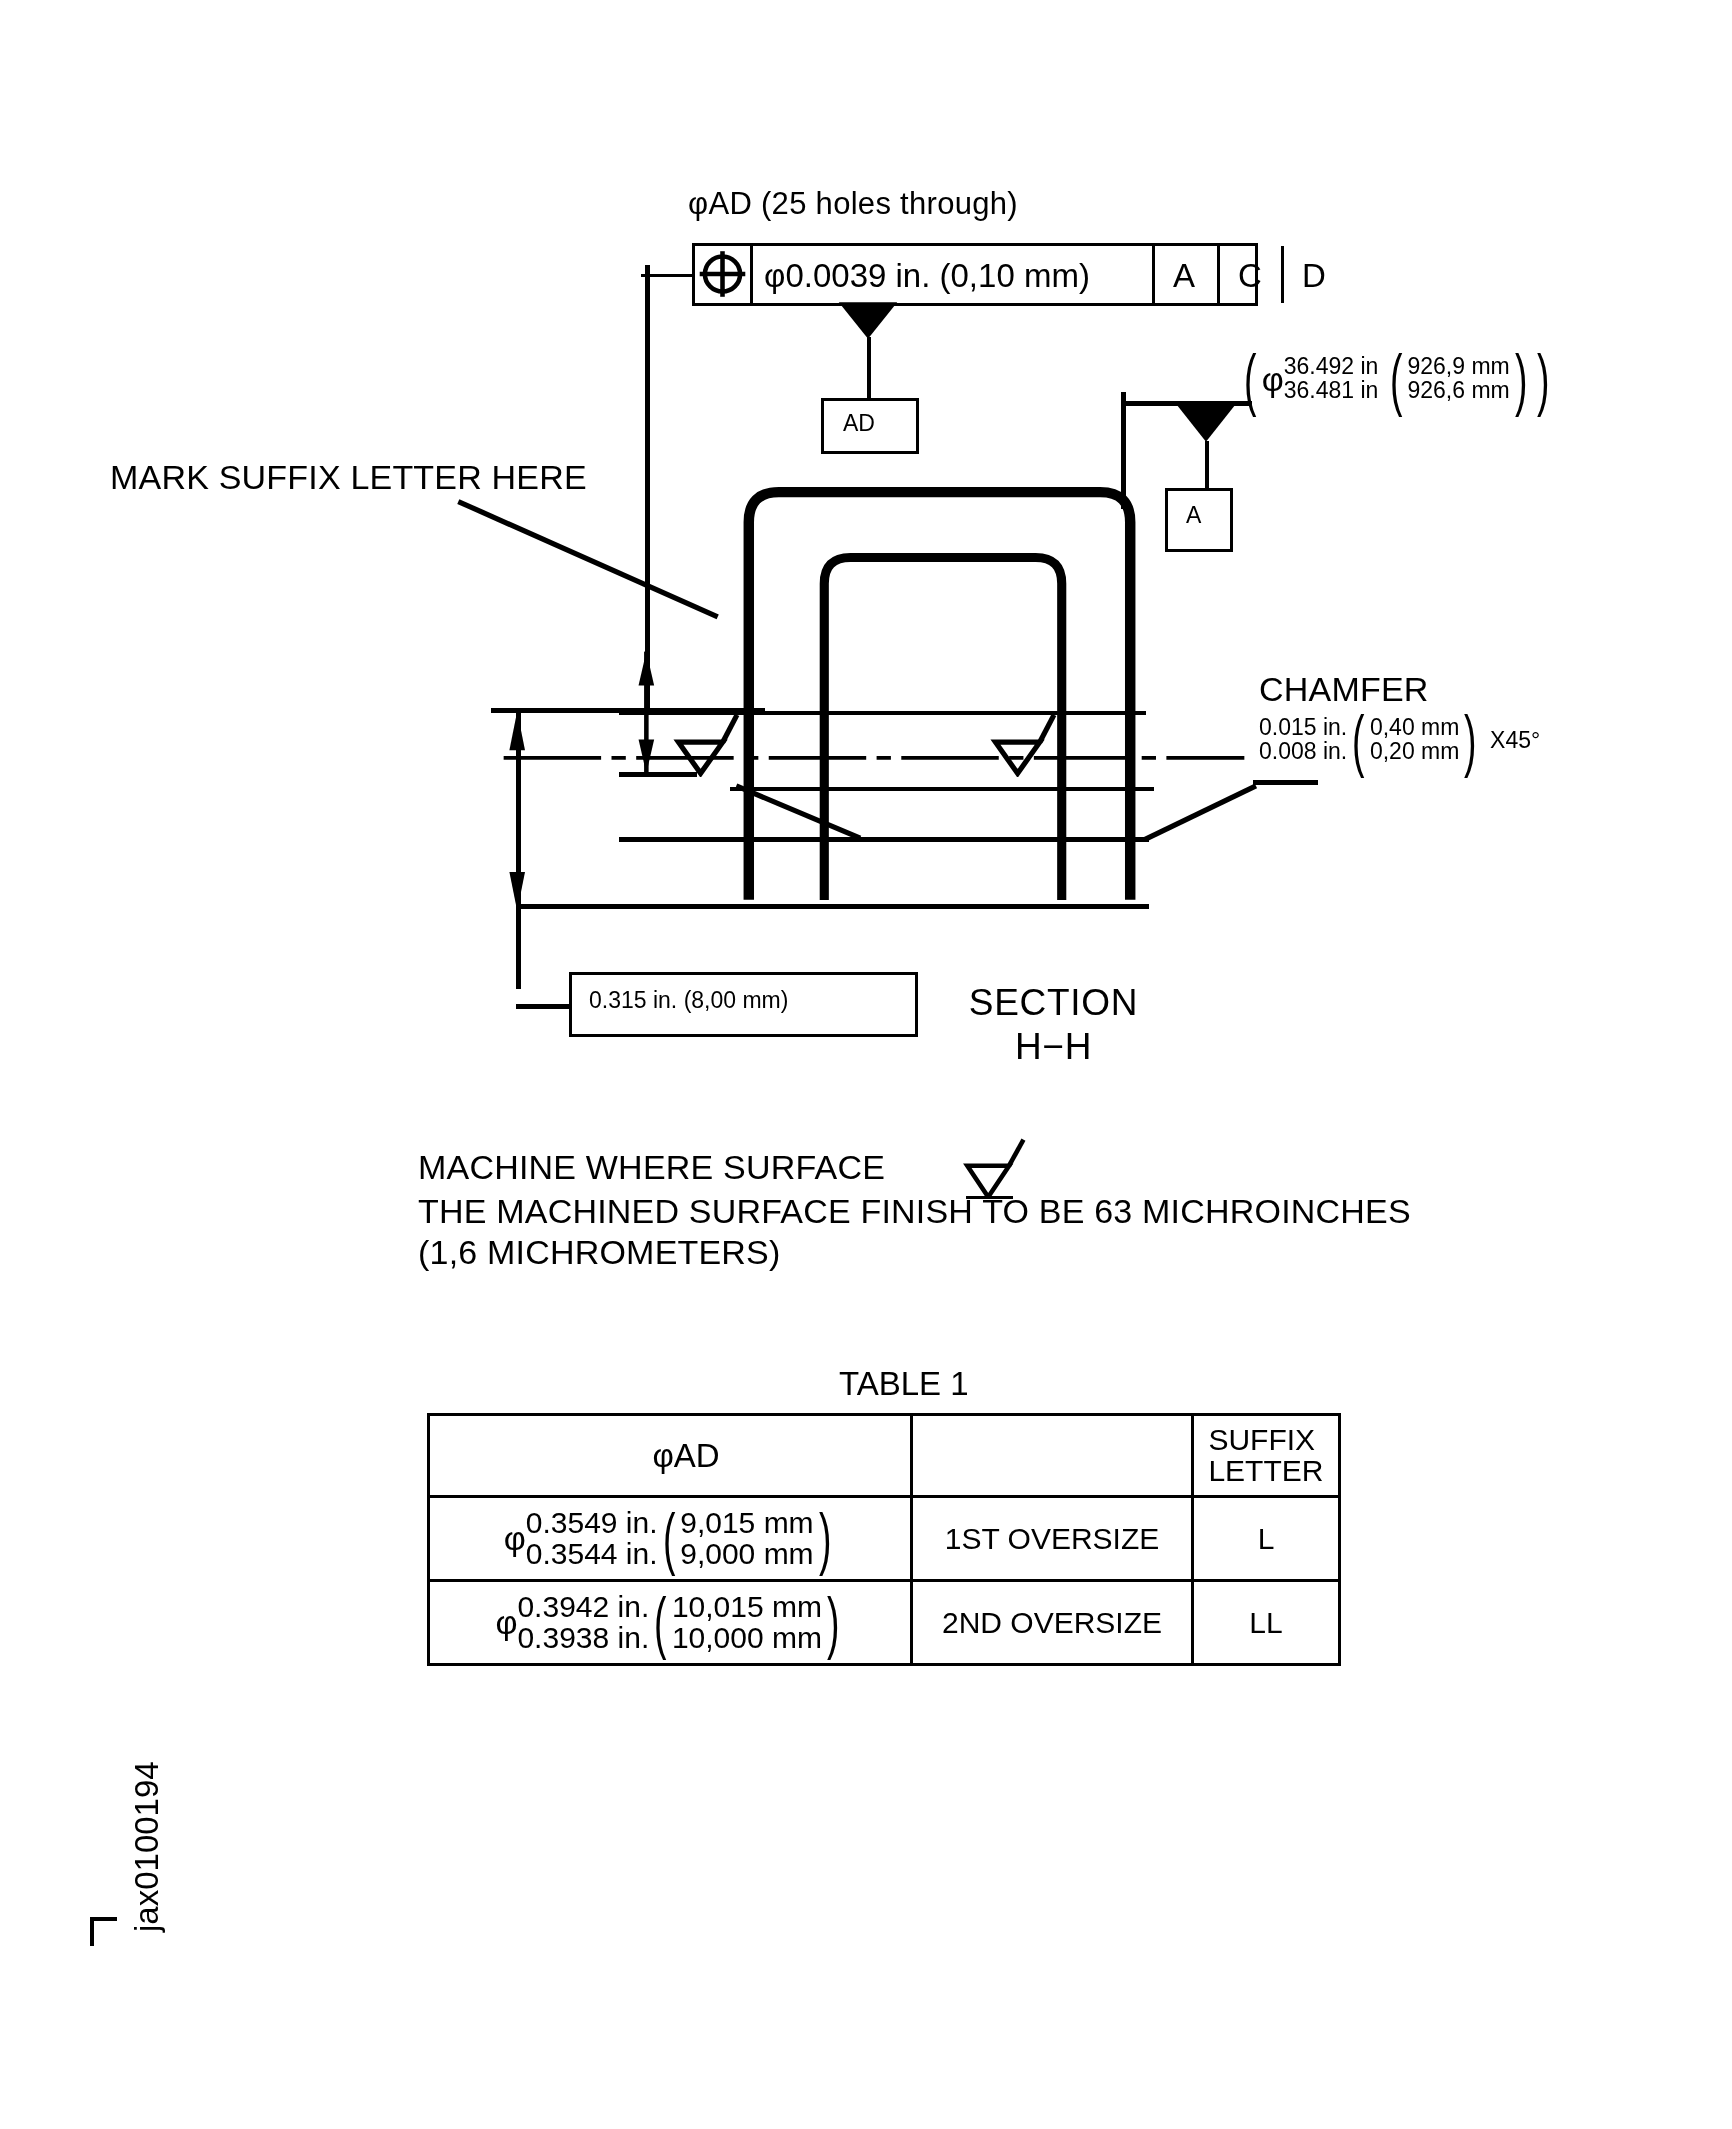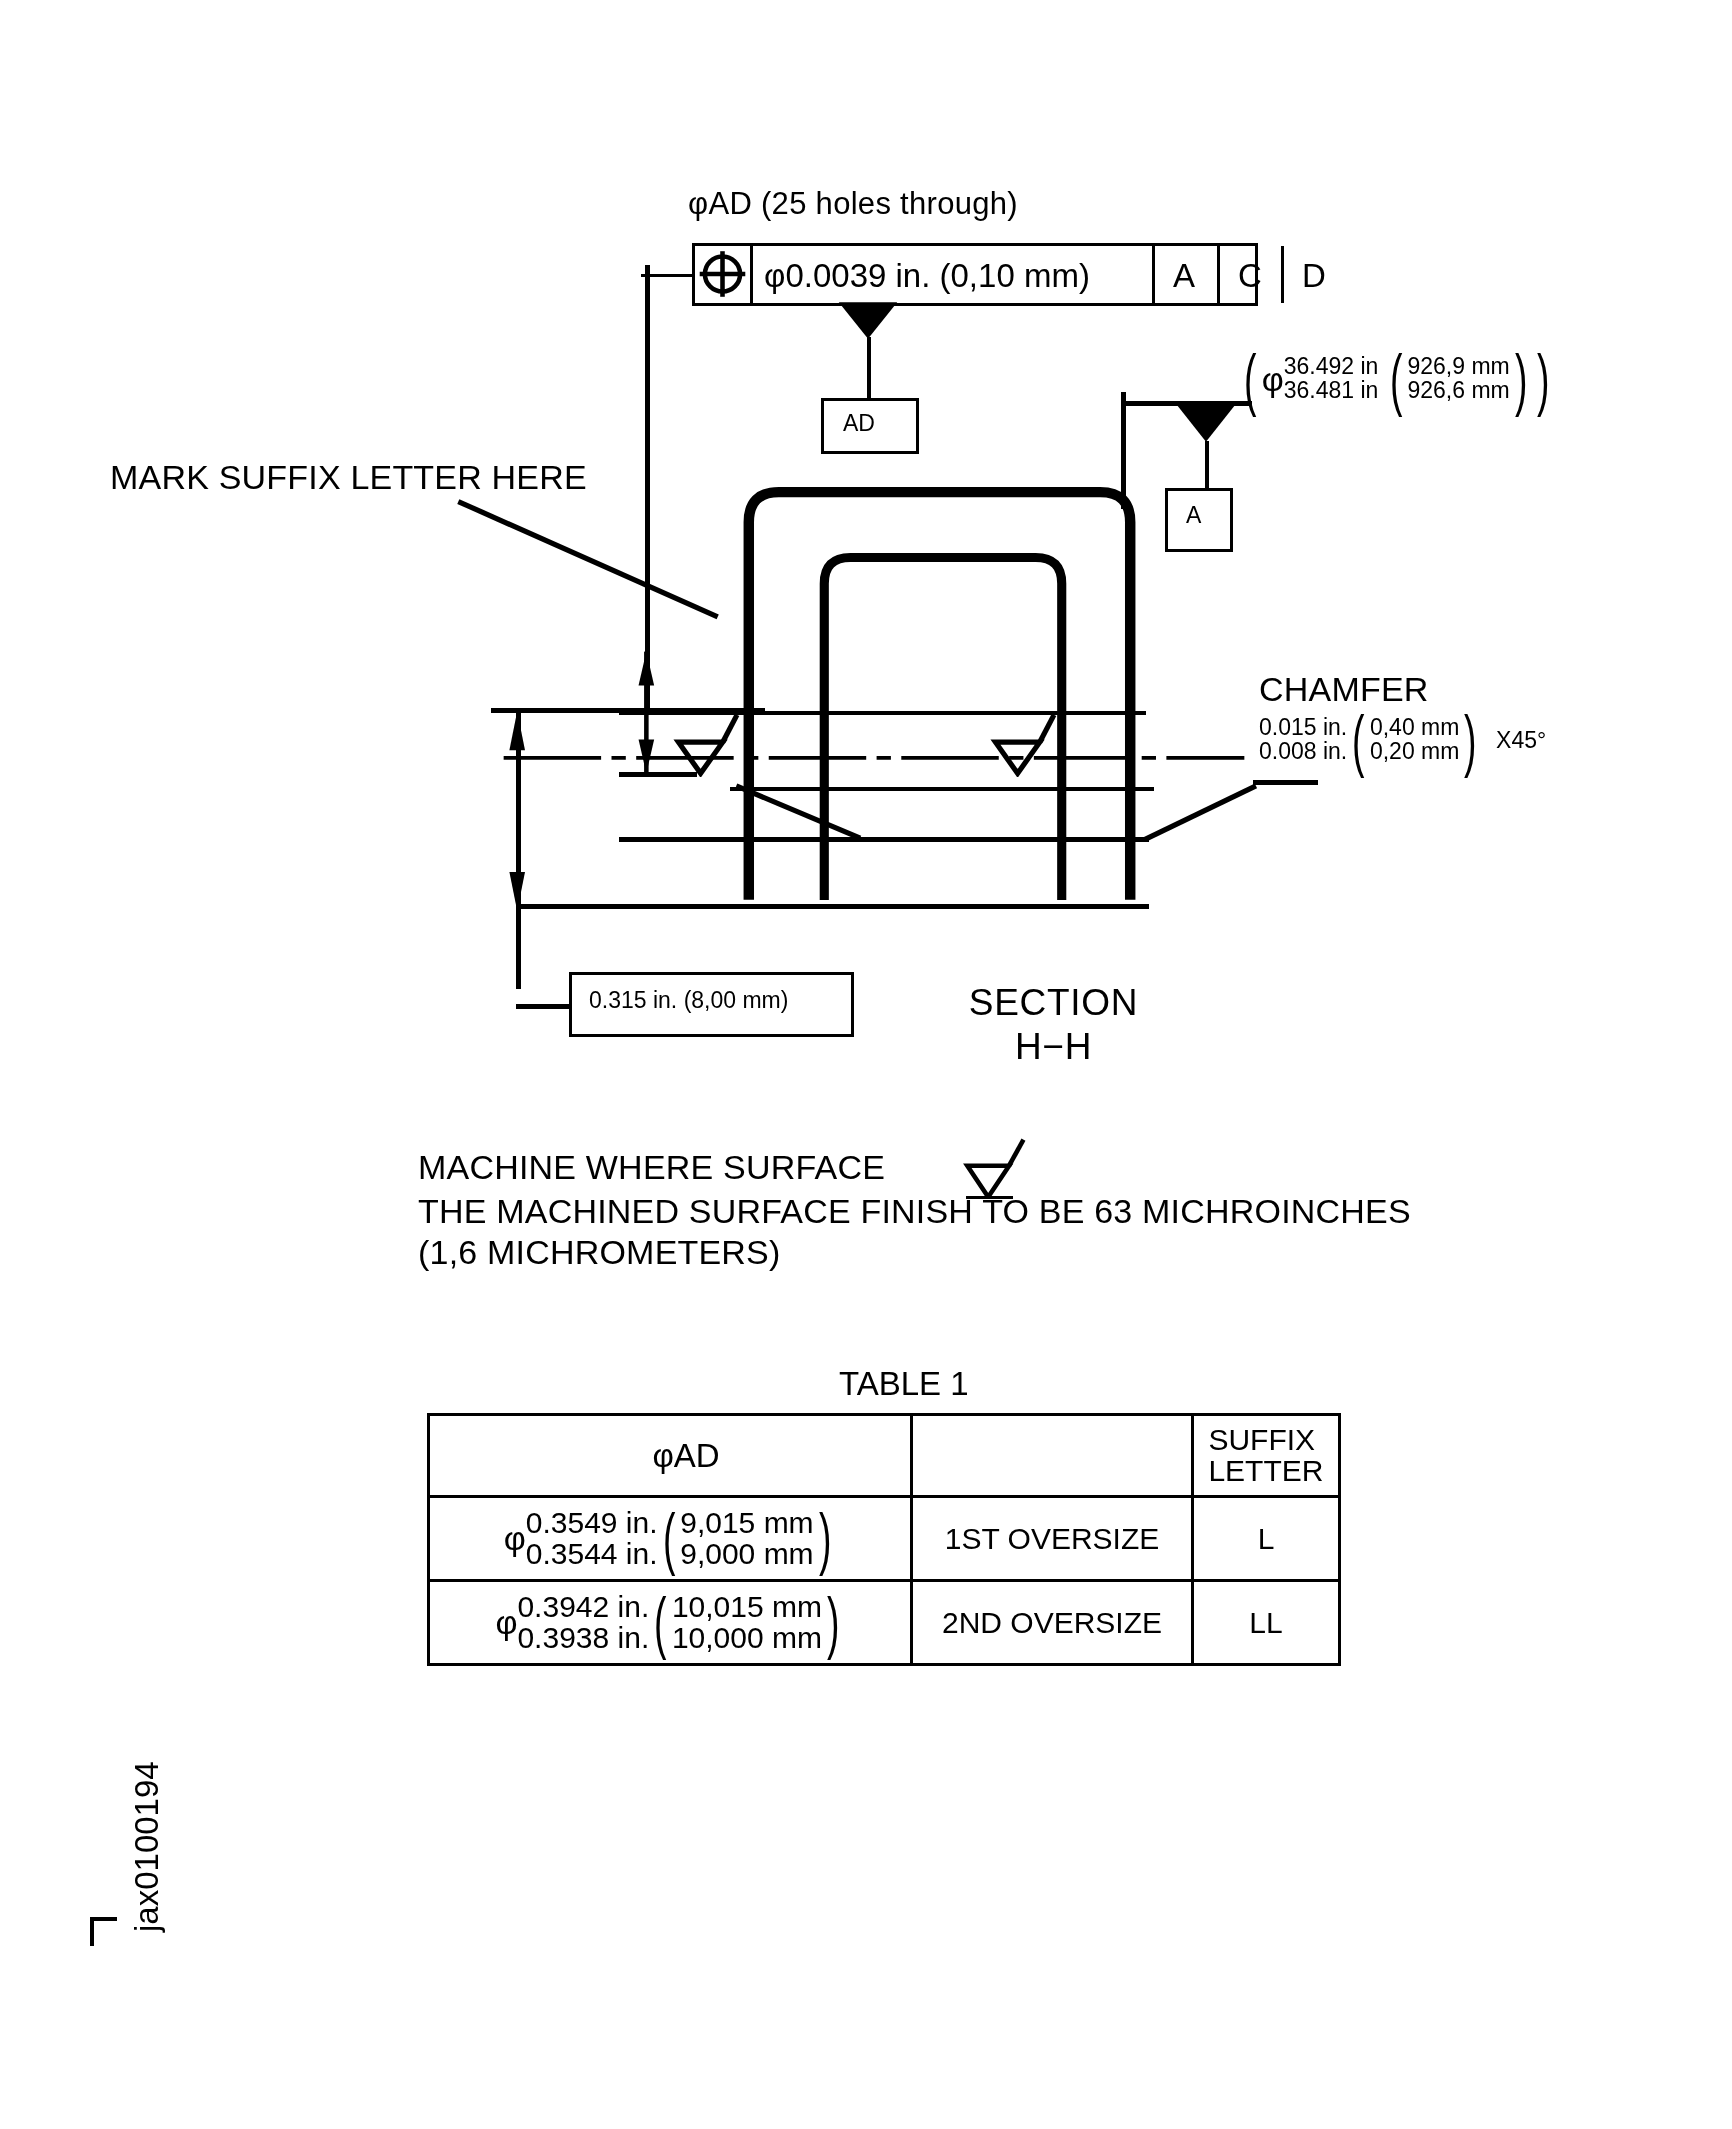--- a/index.html
+++ b/index.html
@@ -143,21 +143,21 @@
     <span class="stack t-big">
       <span style="display:block">0.015 in.</span>
       <span style="display:block">0.008 in.</span>
     </span>
     <span class="paren">(</span>
     <span class="stack t-big">
       <span style="display:block">0,40 mm</span>
       <span style="display:block">0,20 mm</span>
     </span>
     <span class="paren">)</span>
-    <span class="t-big" style="margin-left:14px">X45°</span>
+    <span class="t-big" style="margin-left:8px">X45°</span>
   </div>
 </div>
 
 <div class="vline" style="left:645px;top:265px;width:4.6px;height:450px;"></div>
 
 <svg class="abs" style="left:626px;top:711px;" width="42" height="65" viewBox="0 0 64 100">
   <line x1="31" y1="0" x2="31" y2="96" stroke="#000" stroke-width="7"></line>
   <polygon points="31,96 19,44 43,44" fill="#000"></polygon>
 </svg>
 <div class="hline" style="left:619px;top:772px;width:78px;height:4.6px;"></div>
@@ -172,21 +172,21 @@
 <svg class="abs" style="left:499px;top:710px;" width="39" height="52" viewBox="0 0 60 80">
   <polygon points="28,2 16,62 40,62" fill="#000"></polygon>
 </svg>
 <svg class="abs" style="left:499px;top:863px;" width="39" height="52" viewBox="0 0 60 80">
   <polygon points="28,74 16,14 40,14" fill="#000"></polygon>
 </svg>
 <div class="vline" style="left:516px;top:989px;width:4.6px;height:0px;"></div>
 
 <div class="hline" style="left:516px;top:1004px;width:59px;height:4.6px;"></div>
 
-<div class="frame" style="left:569px;top:972px;width:285px;height:65px;">
+<div class="frame" style="left:569px;top:972px;width:349px;height:65px;">
   <div class="abs txt t-big" style="left:17px;top:14.4px;">0.315 in. (8,00 mm)</div>
 </div>
 
 <div class="abs txt t-sec" style="left:962px;top:984px;text-align:center;width:183px;">SECTION</div>
 <div class="abs txt t-sec" style="left:962px;top:1028px;text-align:center;width:183px;">H−H</div>
 
 <div class="abs txt t-note" style="left:418px;top:1150px;">MACHINE WHERE SURFACE</div>
 <svg class="abs" style="left:962px;top:1137px;" width="72" height="62" viewBox="0 0 110 95">
   <polygon points="8,44 72,44 40,92" fill="none" stroke="#000" stroke-width="7"></polygon>
   <line x1="72" y1="44" x2="94" y2="4" stroke="#000" stroke-width="7"></line>

